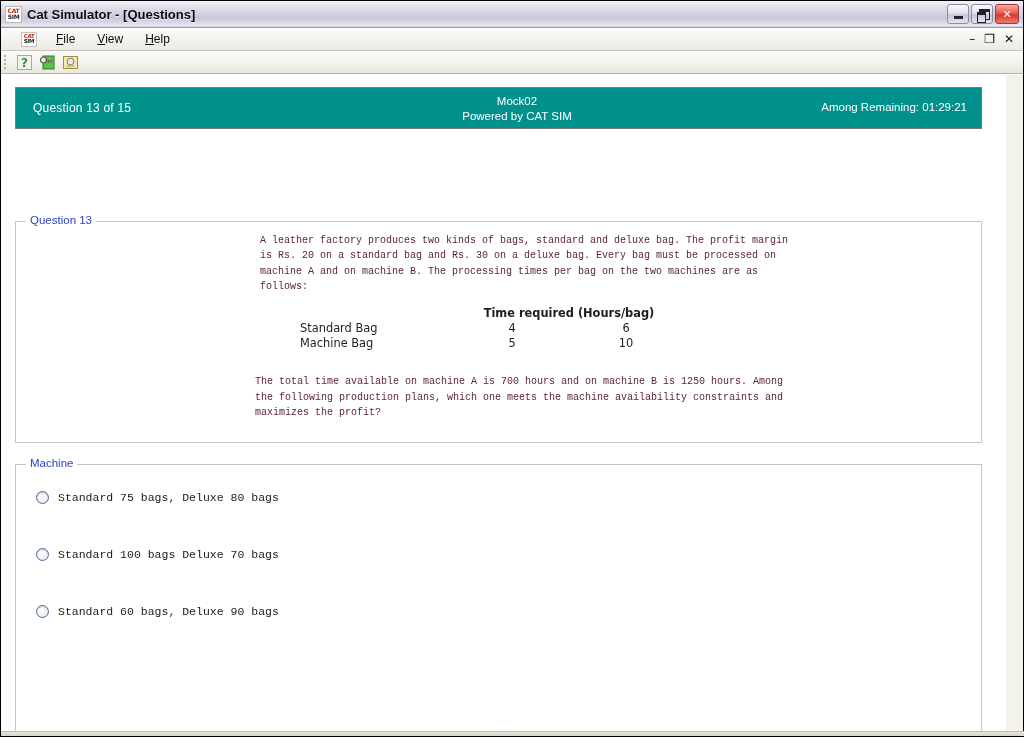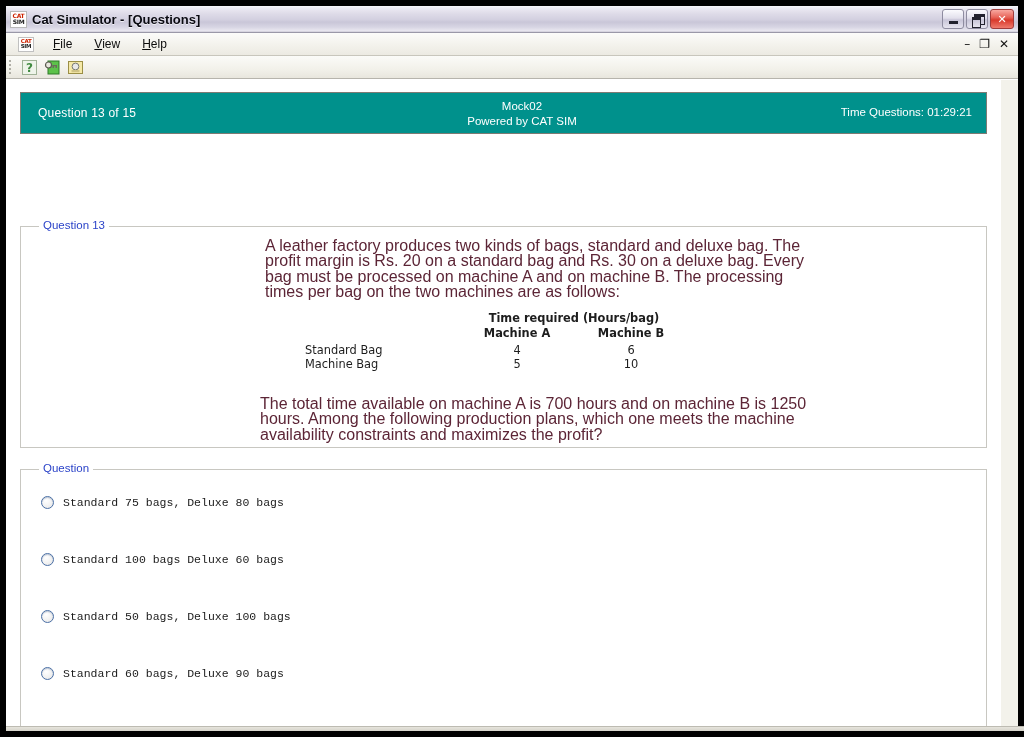--- a/index.html
+++ b/index.html
@@ -8,21 +8,21 @@
     font-family: "Liberation Sans", sans-serif;
     background: #b0aea6;
     overflow: hidden;
   }
 
   
   .app-window {
     position: absolute; left: 0; top: 0;
     width: 1024px; height: 737px;
     background: #f1f0e9;
-    border: 6px solid #000000;
+    border: 1px solid #000000;
     display: flex; flex-direction: column;
   }
 
   
   .titlebar {
     height: 27px; flex: 0 0 27px;
     background: linear-gradient(to bottom,
       #f7f7fb 0%, #eceaf3 8%, #dedbe8 30%, #d3d0e0 52%,
       #c9c6d8 62%, #d8d6e4 82%, #e8e6ef 94%, #cfcdd9 100%);
     border-bottom: 1px solid #9a98a8;
@@ -70,21 +70,21 @@
   .glyph-max2 { position:relative; width:11px; height:10px; }
   .glyph-max2::before { content:""; position:absolute; left:2px; top:0; width:9px; height:7px; border:1.5px solid #22222e; border-top-width:3px; }
   .glyph-max2::after { content:""; position:absolute; left:0; top:3px; width:7px; height:7px; border:1.5px solid #22222e; border-top-width:3px; background:linear-gradient(to bottom,#c8c5d8 0%,#e6e4ef 100%); }
 
   
   .menubar {
     height: 23px; flex: 0 0 23px;
     background: linear-gradient(to bottom, #fcfcfa 0%, #f3f2ec 55%, #eceae2 100%);
     border-bottom: 1px solid #c8c6bc;
     display: flex; align-items: center;
-    padding-left: 12px;
+    padding-left: 20px;
   }
   .mdi-icon-box {
     width: 16px; height: 15px; flex: 0 0 16px;
     background: #ffffff; border: 1px solid #c0c0c0;
     display: flex; flex-direction: column;
     align-items: center; justify-content: center;
     margin-right: 8px; line-height: 1;
   }
   .mdi-icon-box span {
     font-family: "DejaVu Sans", sans-serif;
@@ -156,33 +156,33 @@
 
   
   .groupbox {
     position: absolute;
     border: 1px solid #c8c7c1;
     background: #ffffff;
   }
   .gb-legend {
     position: absolute; top: -8px; left: 10px;
     background: #ffffff; padding: 0 4px;
-    font-size: 11.5px; color: #2b43c8; margin-left: 8px;
+    font-size: 11.5px; color: #2b43c8;
   }
   #question-group { left: 14px; top: 146px; width: 967px; height: 222px; }
   #options-group  { left: 14px; top: 389px; width: 967px; height: 302px; }
 
   
   .q-body {
     position: absolute; left: 244px; top: 11px;
     width: 545px;
   }
   .q-para {
-    font-family: Liberation Sans, sans-serif;
-    font-size: 16px; line-height: 15.4px;
+    font-family: Liberation Mono, monospace;
+    font-size: 10px; line-height: 15.4px;
     color: #5c2536;
   }
   .q-para.second { margin-top: 24px; margin-left: -5px; }
 
   .q-table {
     margin-top: 11px; margin-left: 40px;
     font-family: "DejaVu Sans", sans-serif;
     color: #1d1d1d;
   }
   .q-table table { border-collapse: collapse; }
@@ -292,72 +292,63 @@
 
   <div class="client">
     <div class="client-inner">
 
       <div class="teal-header">
         <div class="th-left">Question 13 of 15</div>
         <div class="th-center">
           <div>Mock02</div>
           <div>Powered by CAT SIM</div>
         </div>
-        <div class="th-right">Time Questions: 01:29:21</div>
+        <div class="th-right">Among Remaining: 01:29:21</div>
       </div>
 
       <div class="groupbox" id="question-group">
         <div class="gb-legend">Question 13</div>
         <div class="q-body">
           <div class="q-para">A leather factory produces two kinds of bags, standard and deluxe bag. The profit margin is Rs. 20 on a standard bag and Rs. 30 on a  deluxe bag. Every bag must be processed on machine A and on machine B. The processing times per bag on the two machines are as follows:</div>
 
           <div class="q-table">
             <table>
               <tbody>
                   <tr>
                 <td class="col-label"></td>
                 <td class="tbl-title" colspan="2">Time required (Hours/bag)</td>
-              </tr>
-              <tr>
-                <td class="col-label"></td>
-                <td class="col-a tbl-head">Machine A</td>
-                <td class="col-b tbl-head">Machine B</td>
               </tr>
               <tr>
                 <td class="col-label">Standard Bag</td>
                 <td class="col-a">4</td>
                 <td class="col-b">6</td>
               </tr>
               <tr>
                 <td class="col-label">Machine Bag</td>
                 <td class="col-a">5</td>
                 <td class="col-b">10</td>
               </tr>
             </tbody>
               </table>
           </div>
 
           <div class="q-para second">The total time available on machine A is 700 hours and on machine B is 1250 hours. Among the following production plans, which one meets the machine availability constraints and maximizes the profit?</div>
         </div>
       </div>
 
       <div class="groupbox" id="options-group">
-        <div class="gb-legend">Question</div>
+        <div class="gb-legend">Machine</div>
         <div class="opt-list">
           <div class="opt-row">
             <span class="radio"></span>
             <span class="opt-label">Standard 75 bags, Deluxe 80 bags</span>
           </div>
           <div class="opt-row">
             <span class="radio"></span>
-            <span class="opt-label">Standard 100 bags Deluxe 60 bags</span>
-          </div>
-          <div class="opt-row">
-            <span class="radio"></span>
-            <span class="opt-label">Standard 50 bags, Deluxe 100 bags</span>
+            <span class="opt-label">Standard 100 bags Deluxe 70 bags</span>
           </div>
           <div class="opt-row">
             <span class="radio"></span>
             <span class="opt-label">Standard 60 bags, Deluxe 90 bags</span>
           </div>
         </div>
       </div>
 
     </div>
     <div class="right-gutter"></div>

